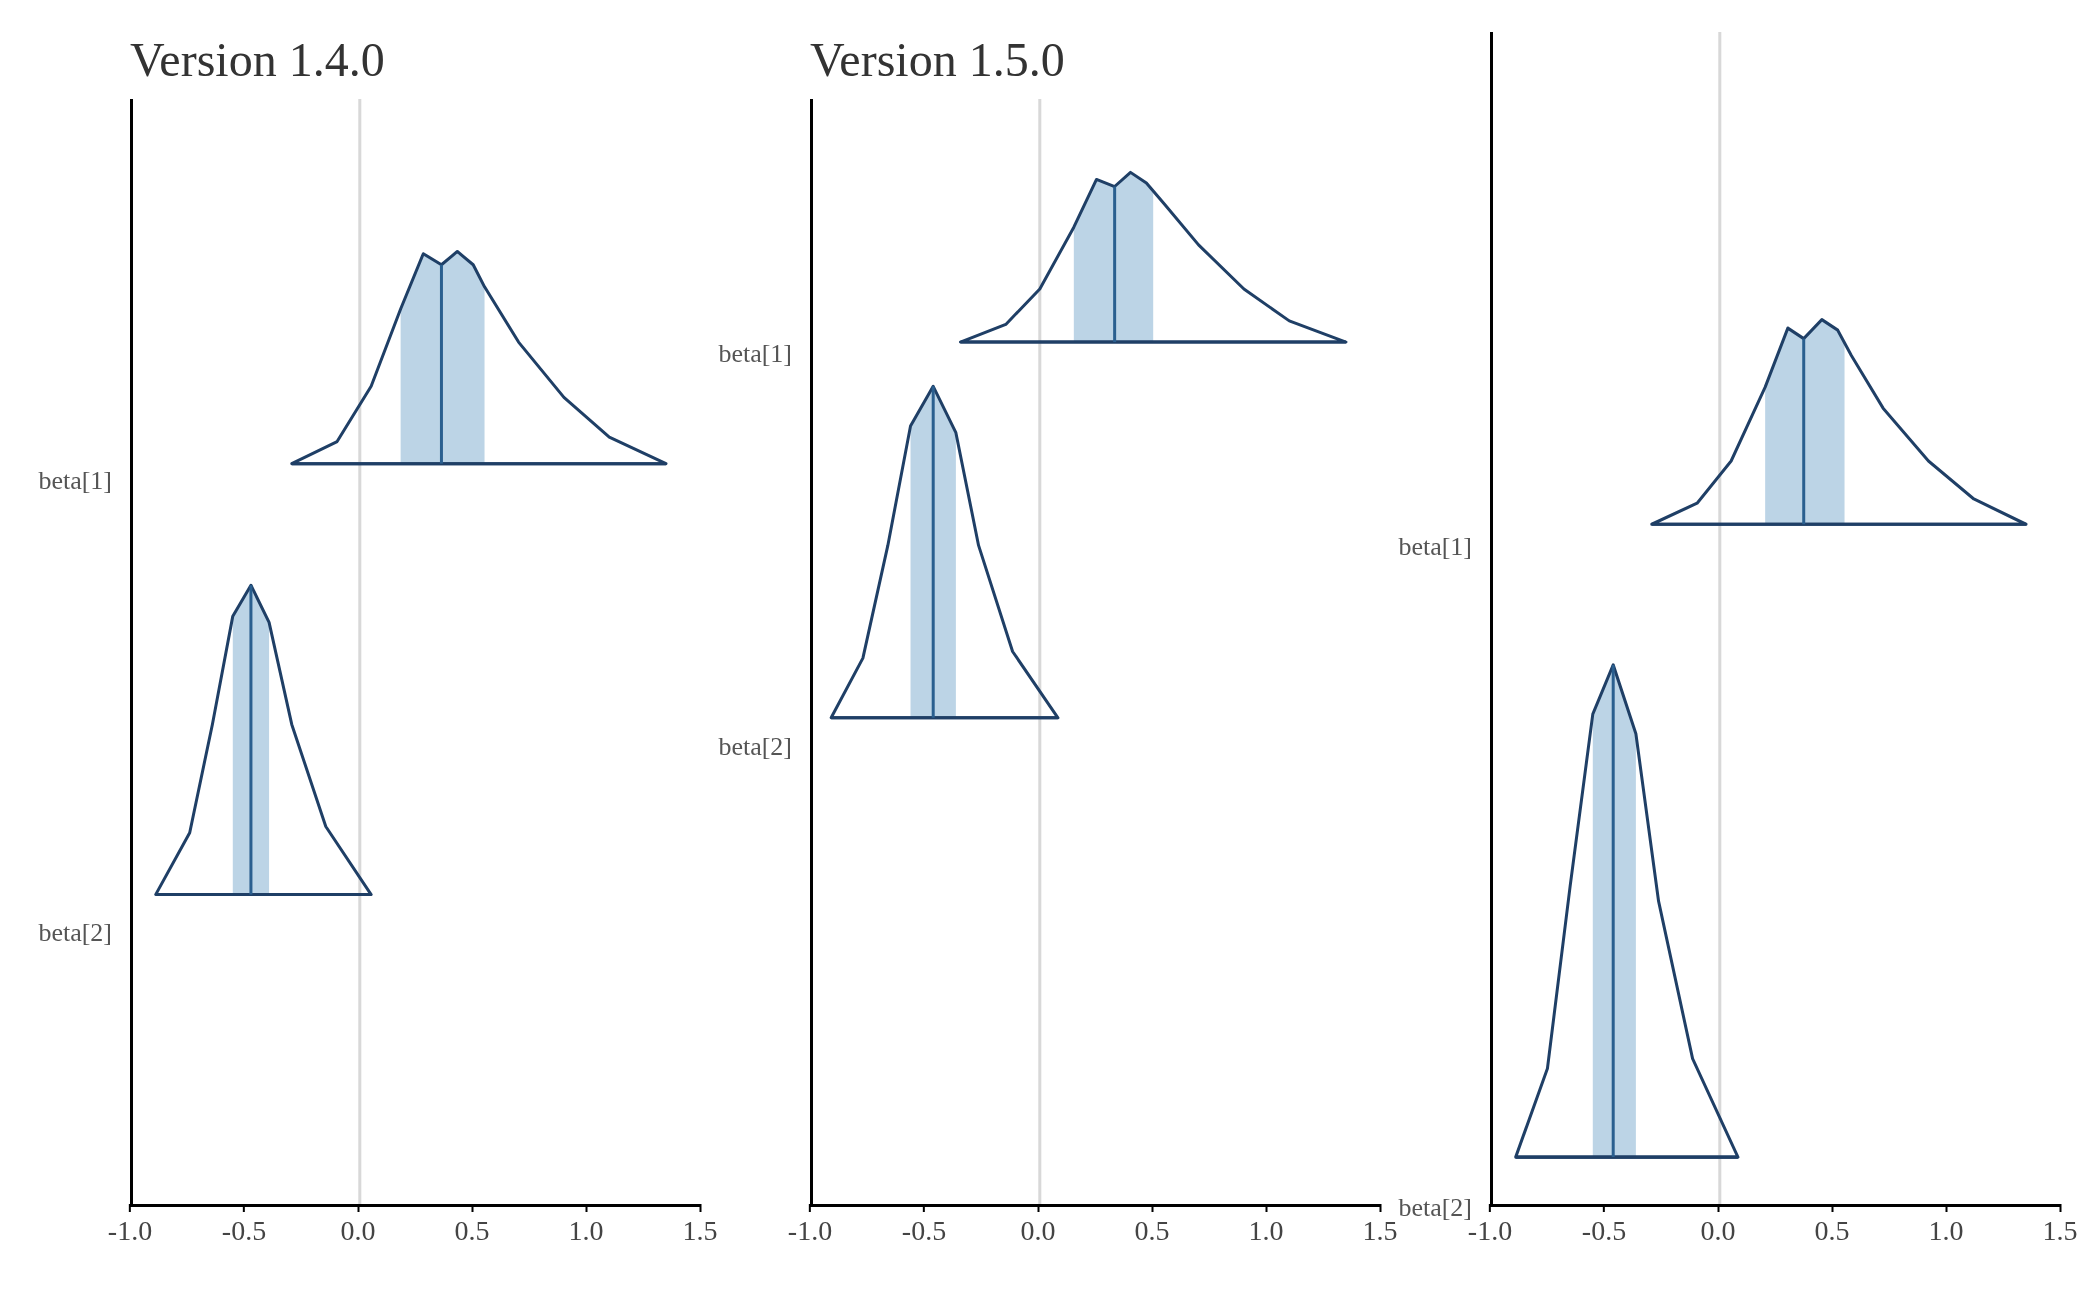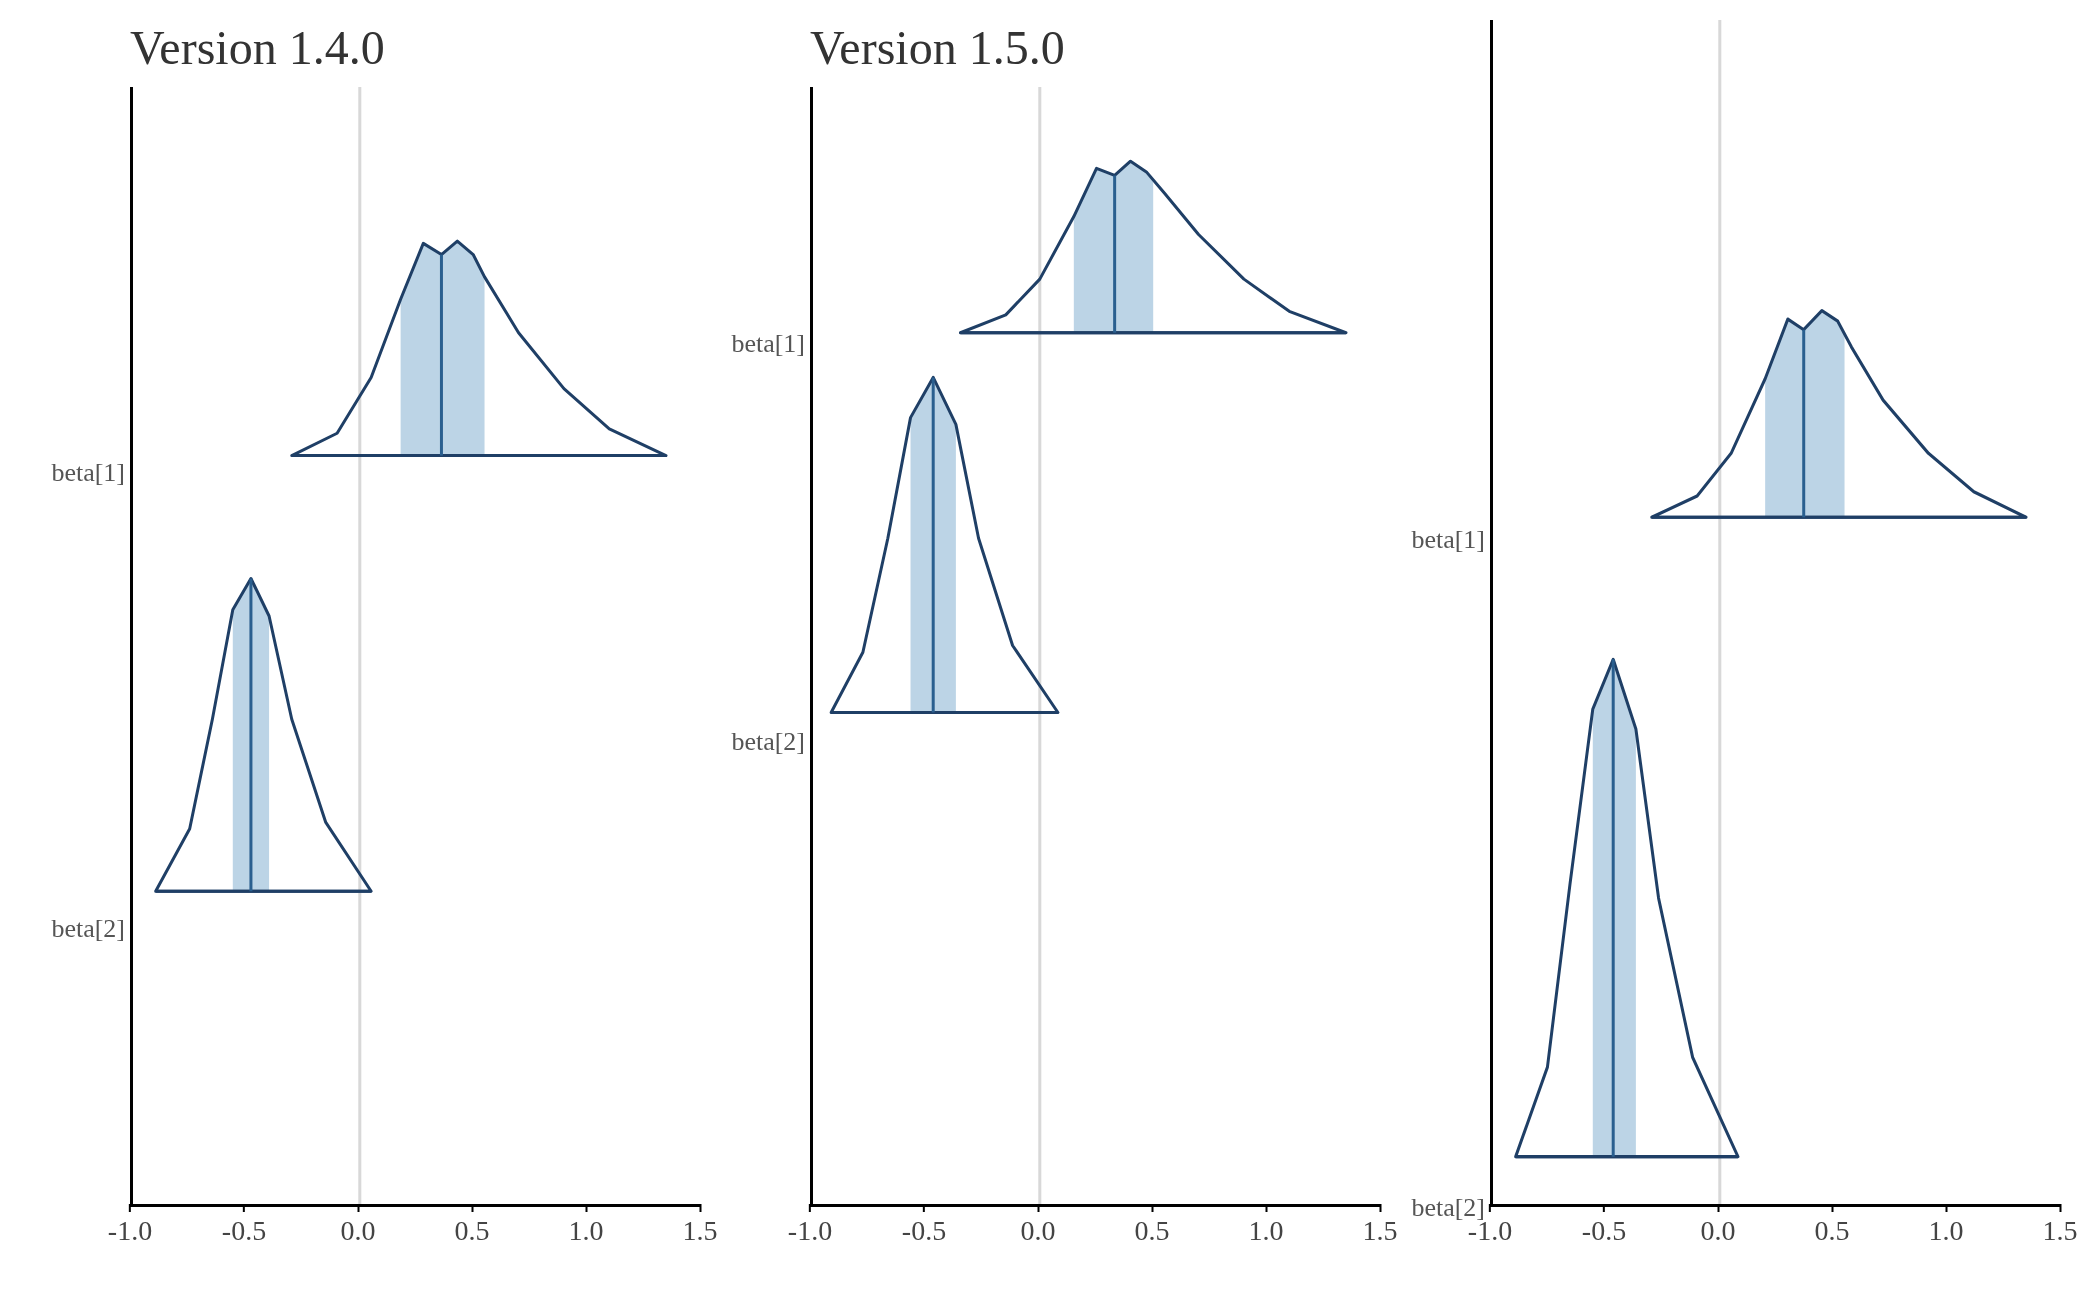--- a/index.html
+++ b/index.html
@@ -15,41 +15,42 @@
     width: 2100px;
     height: 1297px;
     box-sizing: border-box;
     padding: 20px 30px 40px 30px;
   }
   .panel {
     flex: 1 1 0;
     display: flex;
     flex-direction: column;
     padding: 0 10px;
+    margin-top: 12px;
   }
   .panel-title {
     font-size: 48px;
     text-align: left;
     margin: 0 0 12px 90px;
     font-weight: 400;
   }
   .panel-body {
     flex: 1;
     display: flex;
     flex-direction: row;
   }
   .y-axis-labels {
     width: 90px;
     position: relative;
     font-size: 26px;
     color: #555555;
   }
   .y-axis-labels span {
     position: absolute;
-    right: 5px;
+    right: 18px;
     transform: translateY(-50%);
     white-space: nowrap;
   }
   .plot-area-wrap {
     flex: 1;
     display: flex;
     flex-direction: column;
   }
   .plot-area {
     flex: 1;

